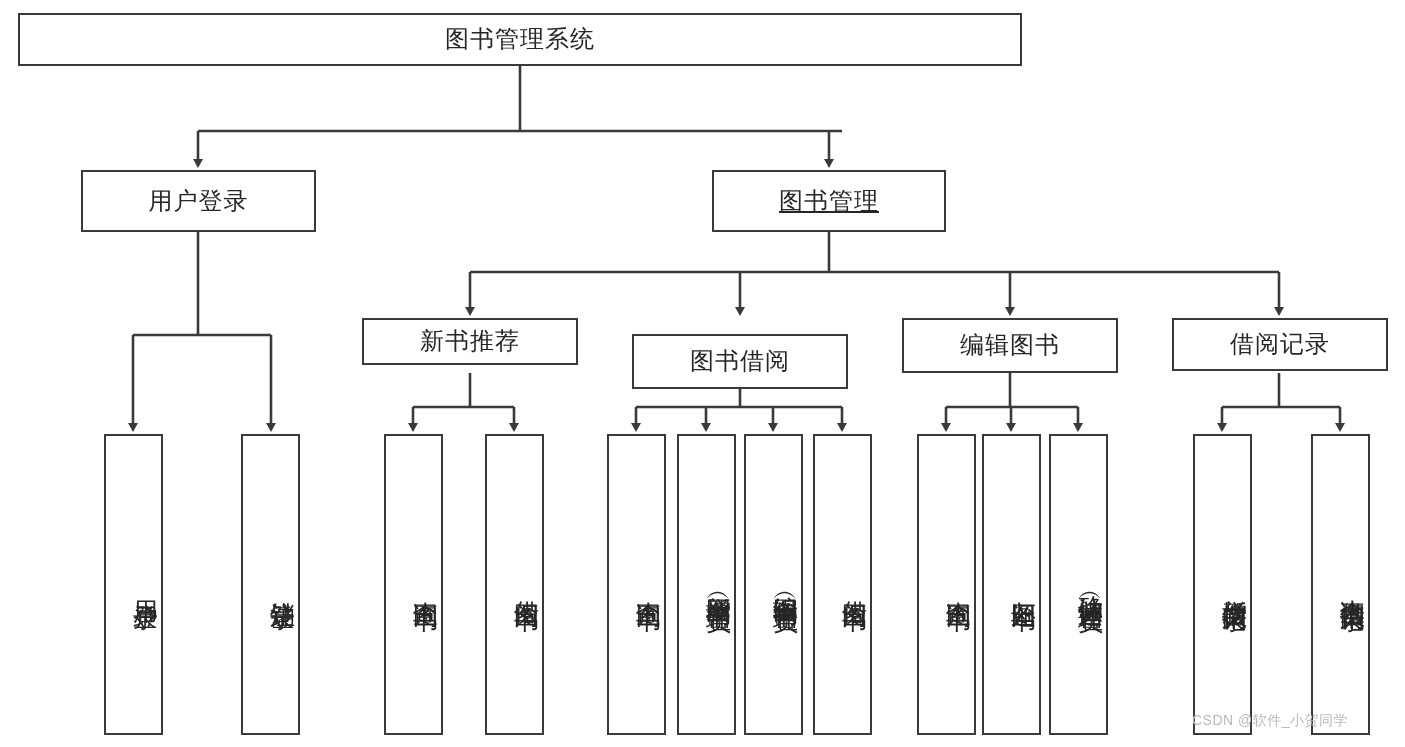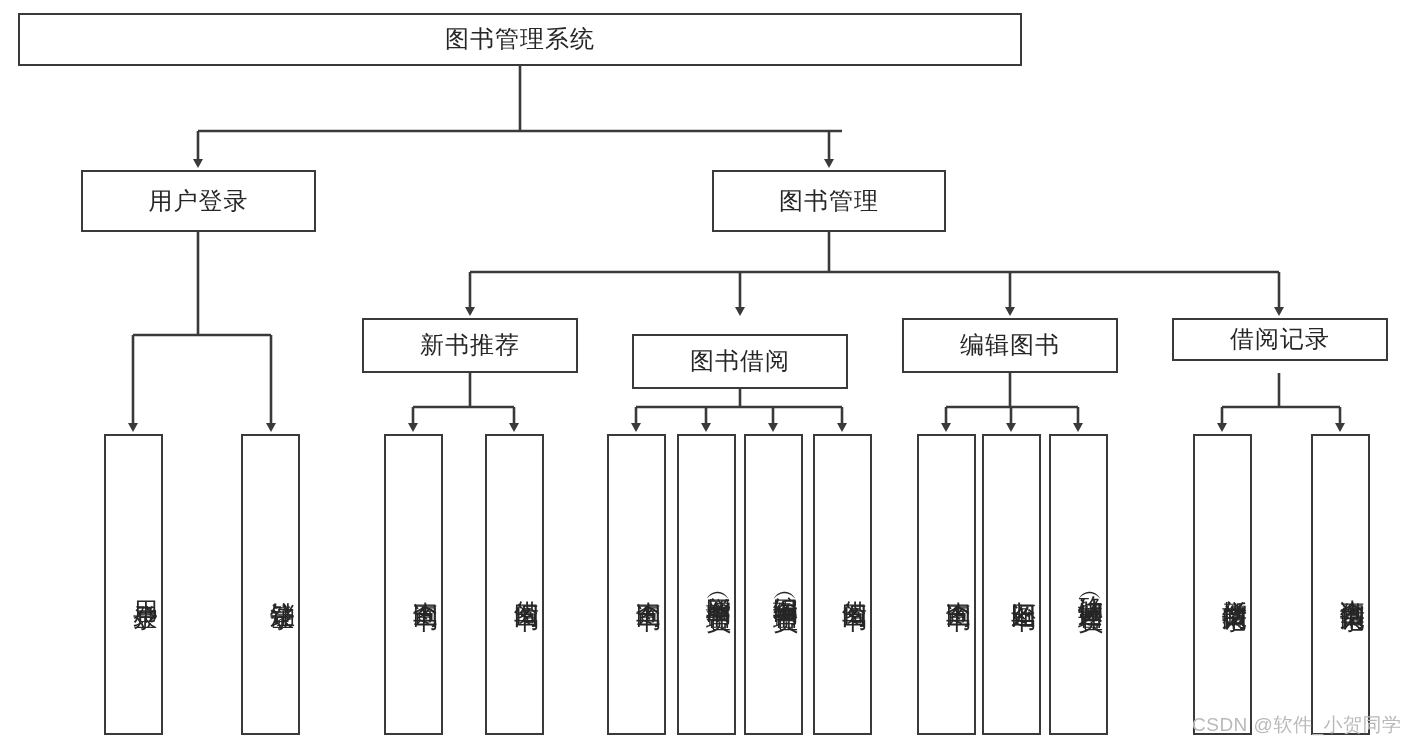--- a/index.html
+++ b/index.html
@@ -53,21 +53,21 @@
   }
   .node.v .lbl {
     writing-mode: vertical-rl;
     text-orientation: upright;
     display: block;
   }
   .watermark {
     position: absolute;
     left: 1192px;
     top: 712px;
-    font-size: 19px;
+    font-size: 14px;
     color: #b9b9b9;
     white-space: nowrap;
     z-index: 3;
     letter-spacing: 0.5px;
   }
 </style>
 </head>
 <body>
 
 <div id="canvas">
@@ -122,34 +122,34 @@
     </g>
   </svg>
 
   <div class="node h" style="left:18px; top:13px; width:1004px; height:53px;">
     <span class="lbl">图书管理系统</span>
   </div>
 
   <div class="node h" style="left:81px; top:170px; width:235px; height:62px;">
     <span class="lbl">用户登录</span>
   </div>
-  <div class="node h" style="left:712px; top:170px; width:234px; height:62px;">
+  <div class="node h" style="left:712px; top:170px; width:234px; height:62px;text-decoration:underline;">
     <span class="lbl">图书管理</span>
   </div>
 
-  <div class="node h" style="left:362px; top:318px; width:216px; height:55px;">
+  <div class="node h" style="left:362px; top:318px; width:216px; height:47px;">
     <span class="lbl">新书推荐</span>
   </div>
   <div class="node h" style="left:632px; top:334px; width:216px; height:55px;">
     <span class="lbl">图书借阅</span>
   </div>
   <div class="node h" style="left:902px; top:318px; width:216px; height:55px;">
     <span class="lbl">编辑图书</span>
   </div>
-  <div class="node h" style="left:1172px; top:318px; width:216px; height:43px;">
+  <div class="node h" style="left:1172px; top:318px; width:216px; height:53px;">
     <span class="lbl">借阅记录</span>
   </div>
 
   <div class="node v" style="left:104px; top:434px; width:59px; height:301px;">
     <span class="lbl">用户登录</span>
   </div>
   <div class="node v" style="left:241px; top:434px; width:59px; height:301px;">
     <span class="lbl">注销登录</span>
   </div>
 

